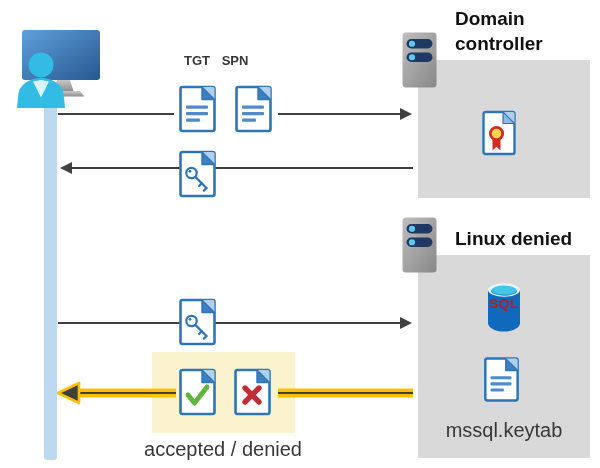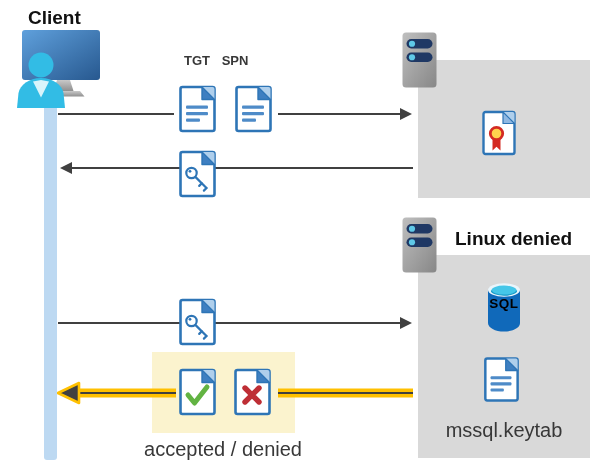--- a/index.html
+++ b/index.html
@@ -7,21 +7,21 @@
     position:relative;width:600px;height:468px;background:#ffffff;overflow:hidden;
     font-family:"Liberation Sans","DejaVu Sans",sans-serif;
   }
   .abs{position:absolute;}
   .h-label{font-weight:bold;font-size:19px;line-height:1.32;color:#111111;}
   .t-label{font-size:13px;color:#383838;text-align:center;font-weight:bold;}
   .caption{font-size:20px;color:#383838;text-align:center;}
   .panel{background:#D9D9D9;}
   .hl-box{background:#FBF3CE;}
   .timeline{background:#BDD9F2;border-radius:3px;}
-  .sql-text{font-size:13.5px;font-weight:bold;color:#000000;text-align:center;letter-spacing:0.5px;}
+  .sql-text{font-size:13.5px;font-weight:bold;color:#b91c1c;text-align:center;letter-spacing:0.5px;}
   svg{display:block;}
 </style>
 </head>
 <body>
 
 <div class="stage">
 
   <svg width="0" height="0" class="abs" aria-hidden="true">
     <defs>
       <linearGradient id="srvGrad" x1="0" y1="0" x2="1" y2="1">
@@ -171,20 +171,20 @@
     <path d="M11,27 L17.5,35 L30,19" fill="none" stroke="#62B342" stroke-width="5" stroke-linecap="round" stroke-linejoin="round"></path>
   </svg>
 
   <svg class="abs" style="left:232px;top:368px;" width="40" height="48" viewBox="0 0 40 48">
     <rect x="3.5" y="2" width="34" height="44" rx="2" fill="#ffffff" stroke="#2E75B6" stroke-width="2.6"></rect>
     <path d="M25,2 H35.5 a2,2 0 0 1 2,2 V14.5 Z" fill="#AFCFEC"></path>
     <path d="M25,2 V14.5 H37.5 Z" fill="#3E7FC1" stroke="#2E75B6" stroke-width="1.4" stroke-linejoin="round"></path>
     <path d="M13,20 L27,34 M27,20 L13,34" fill="none" stroke="#BE2E35" stroke-width="5.4" stroke-linecap="round"></path>
   </svg>
 
-  <div class="abs h-label" style="left:28px;top:5px;">Client</div>
+  <div class="abs h-label" style="left:455px;top:6px;width:122px;">Domain controller</div>
   <div class="abs h-label" style="left:455px;top:226px;width:140px;white-space:nowrap;">Linux denied</div>
   <div class="abs t-label" style="left:177px;top:53px;width:40px;">TGT</div>
   <div class="abs t-label" style="left:215px;top:53px;width:40px;">SPN</div>
   <div class="abs caption" style="left:418px;top:419px;width:172px;">mssql.keytab</div>
   <div class="abs caption" style="left:118px;top:438px;width:210px;">accepted / denied</div>
 
 </div>
 
 </body></html>

